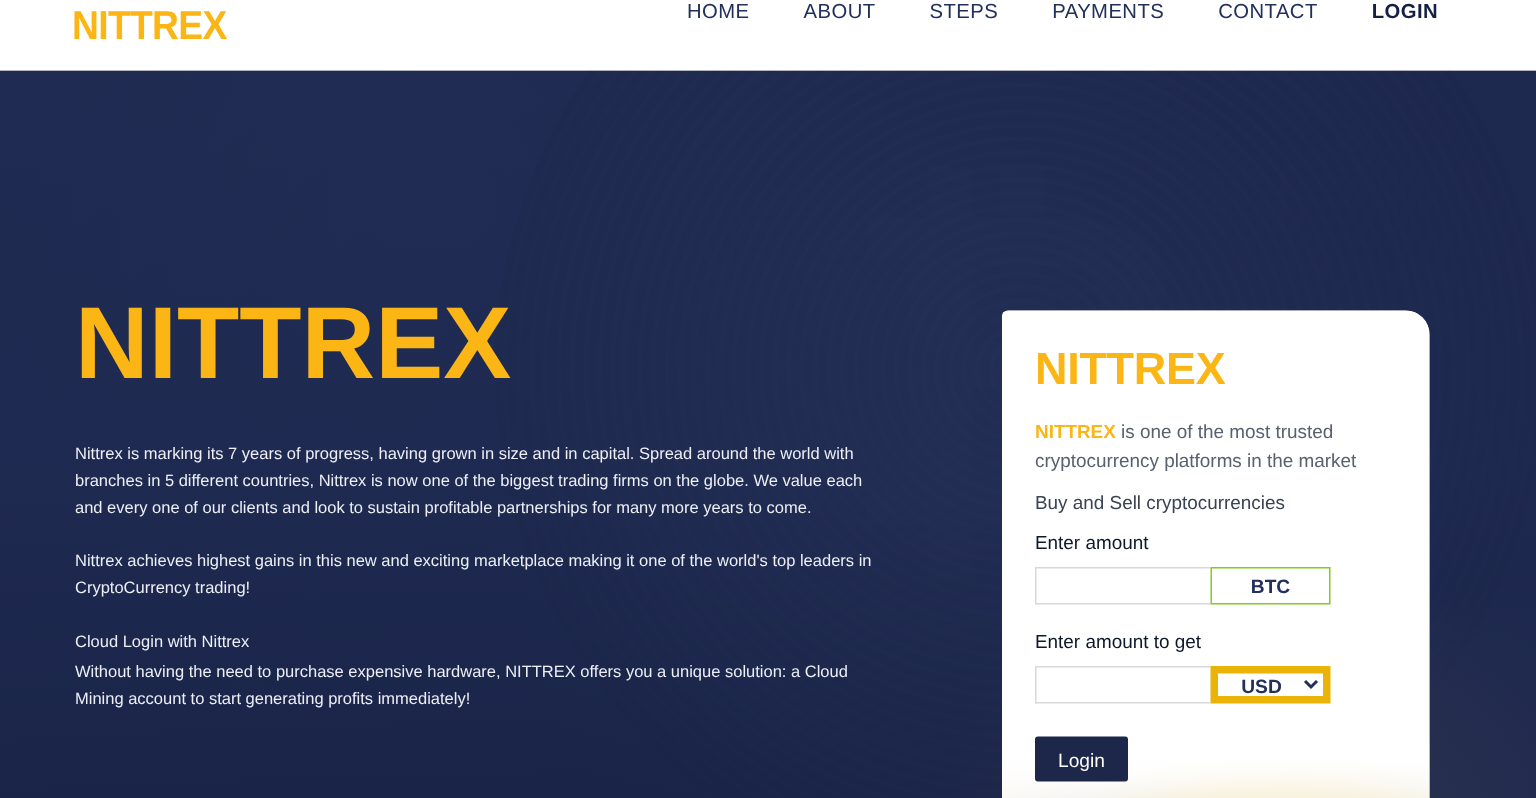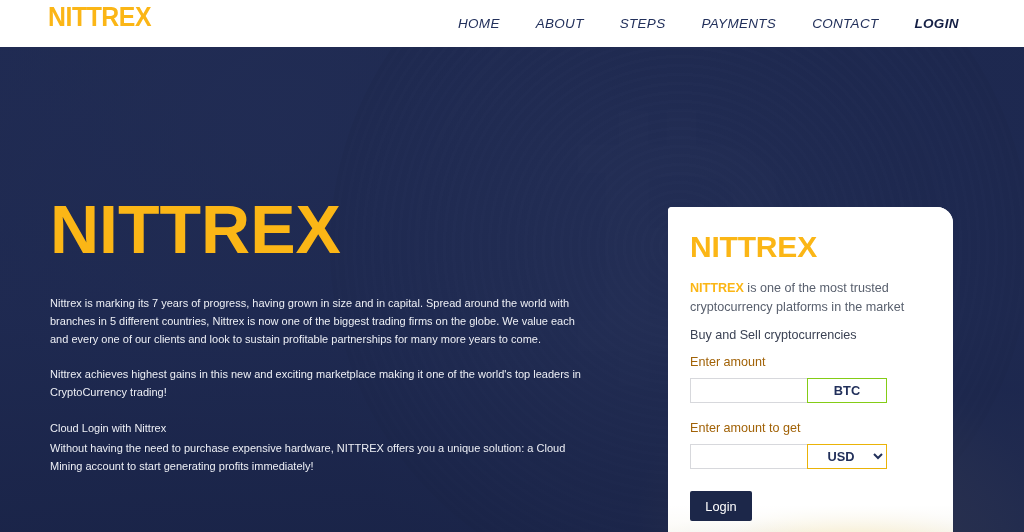--- a/index.html
+++ b/index.html
@@ -47,23 +47,22 @@
     transform: scaleX(0.92);
     transform-origin: left center;
     white-space: nowrap;
   }
   .nav {
     position: absolute;
     left: 440px;
     top: 0;
     height: 47px;
     display: flex;
-    align-items: center;
+    align-items: flex-start;
     gap: 0px;
-    font-style: italic;
   }
   .nav a {
     display: inline-block;
     color: #22305b;
     font-size: 13.5px;
     letter-spacing: 0.3px;
     text-decoration: none;
     padding: 0 18px;
     white-space: nowrap;
     font-weight: 400;
@@ -231,21 +230,21 @@
     font-weight: 700;
   }
   .card-sub2 {
     margin: 0 0 10px 0;
     font-size: 12.6px;
     line-height: 1.5;
     color: #3b4254;
   }
   .field-label {
     font-size: 12.6px;
-    color: #a16207;
+    color: #0f172a;
     margin: 0 0 9px 0;
     display: block;
   }
   .input-row {
     display: flex;
     align-items: stretch;
     width: 197px;
     margin-bottom: 18px;
   }
   .input-row input.amount {
@@ -270,21 +269,21 @@
     align-items: center;
     justify-content: center;
     font-size: 12.8px;
     font-weight: 700;
     color: #22305b;
     font-family: "Liberation Sans", sans-serif;
   }
   .unit-select {
     width: 80px;
     height: 25px;
-    border: 1px solid #eab308;
+    border: 5px solid #eab308;
     background: #ffffff;
     color: #22305b;
     font-size: 12.8px;
     font-weight: 700;
     font-family: "Liberation Sans", sans-serif;
     text-align: right;
     text-align-last: center;
     padding: 0 4px;
     outline: none;
     border-radius: 0;

